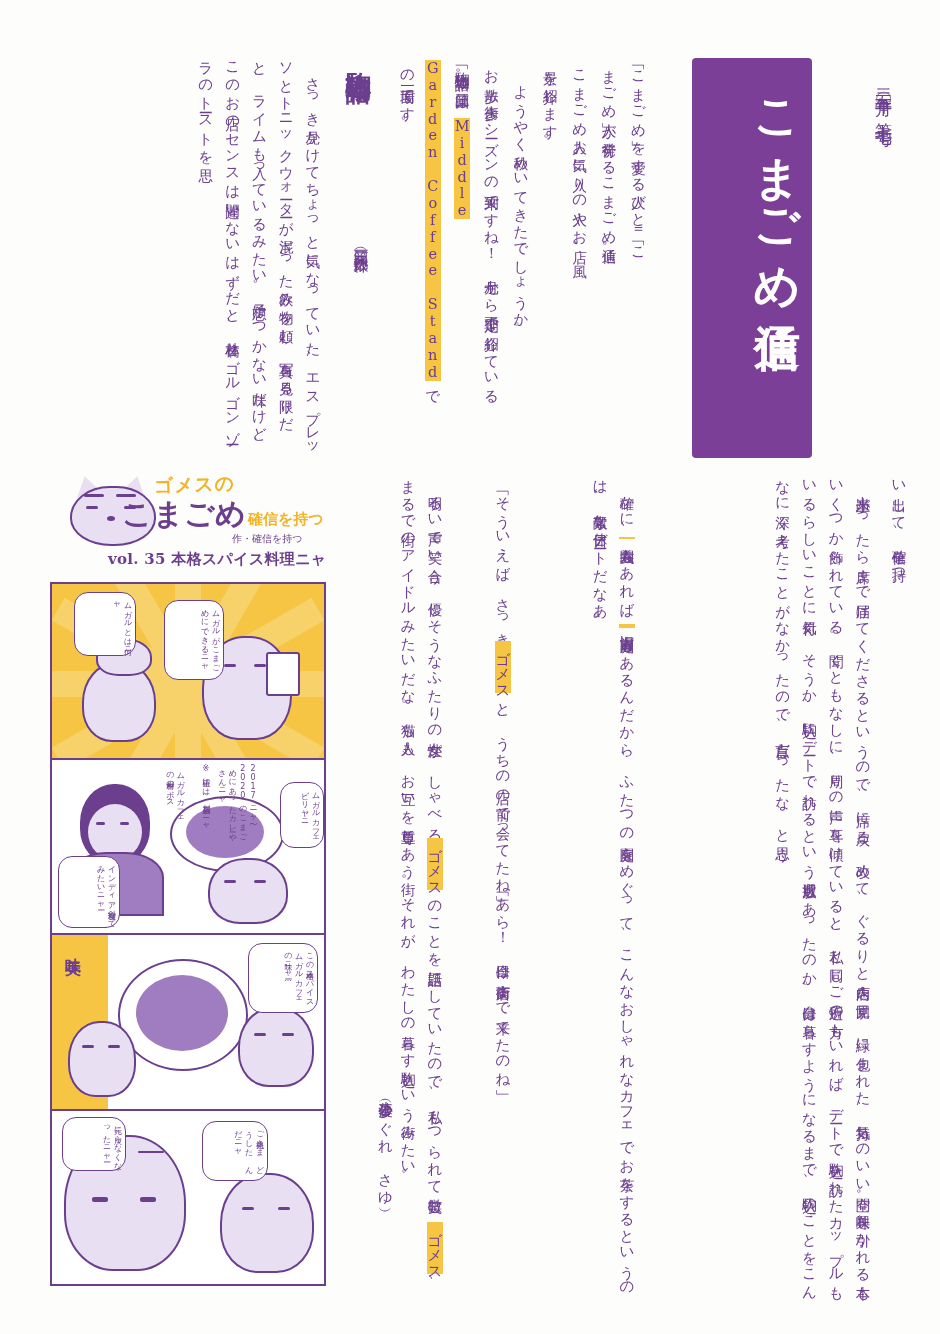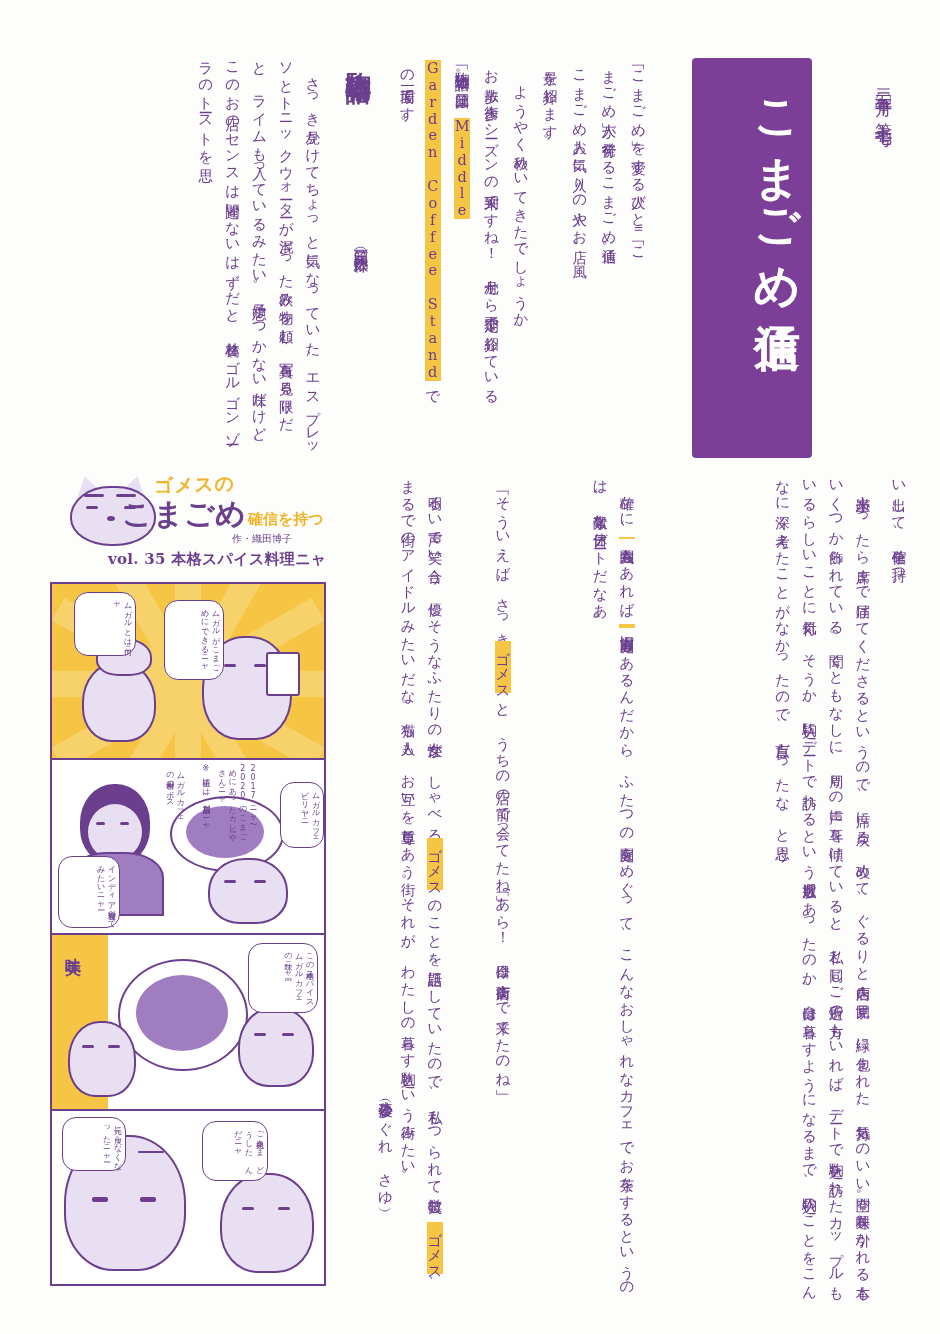--- a/index.html
+++ b/index.html
@@ -406,21 +406,21 @@
         <div class="cat-head"></div>
         <div class="cat-stripe" style="left:14px;"></div>
         <div class="cat-stripe" style="left:46px;"></div>
         <div class="cat-eye l"></div>
         <div class="cat-eye r"></div>
         <div class="cat-nose"></div>
       </div>
       <div class="gomesu">ゴメスの</div>
       <div class="komagome-big">こまごめ</div>
       <div class="deokaimono">確信を持つ</div>
-      <div class="author">作・織田博子</div>
+      <div class="author">作・確信を持つ</div>
       <div class="volline">vol. 35 本格スパイス料理ニャ</div>
     </div>
 
     <div class="panels">
 
       <div class="panel">
         <div class="pnl-bg-yellow"></div>
         <div class="ray" style="transform:rotate(0deg);"></div>
         <div class="ray" style="transform:rotate(30deg);"></div>
         <div class="ray" style="transform:rotate(60deg);"></div>

